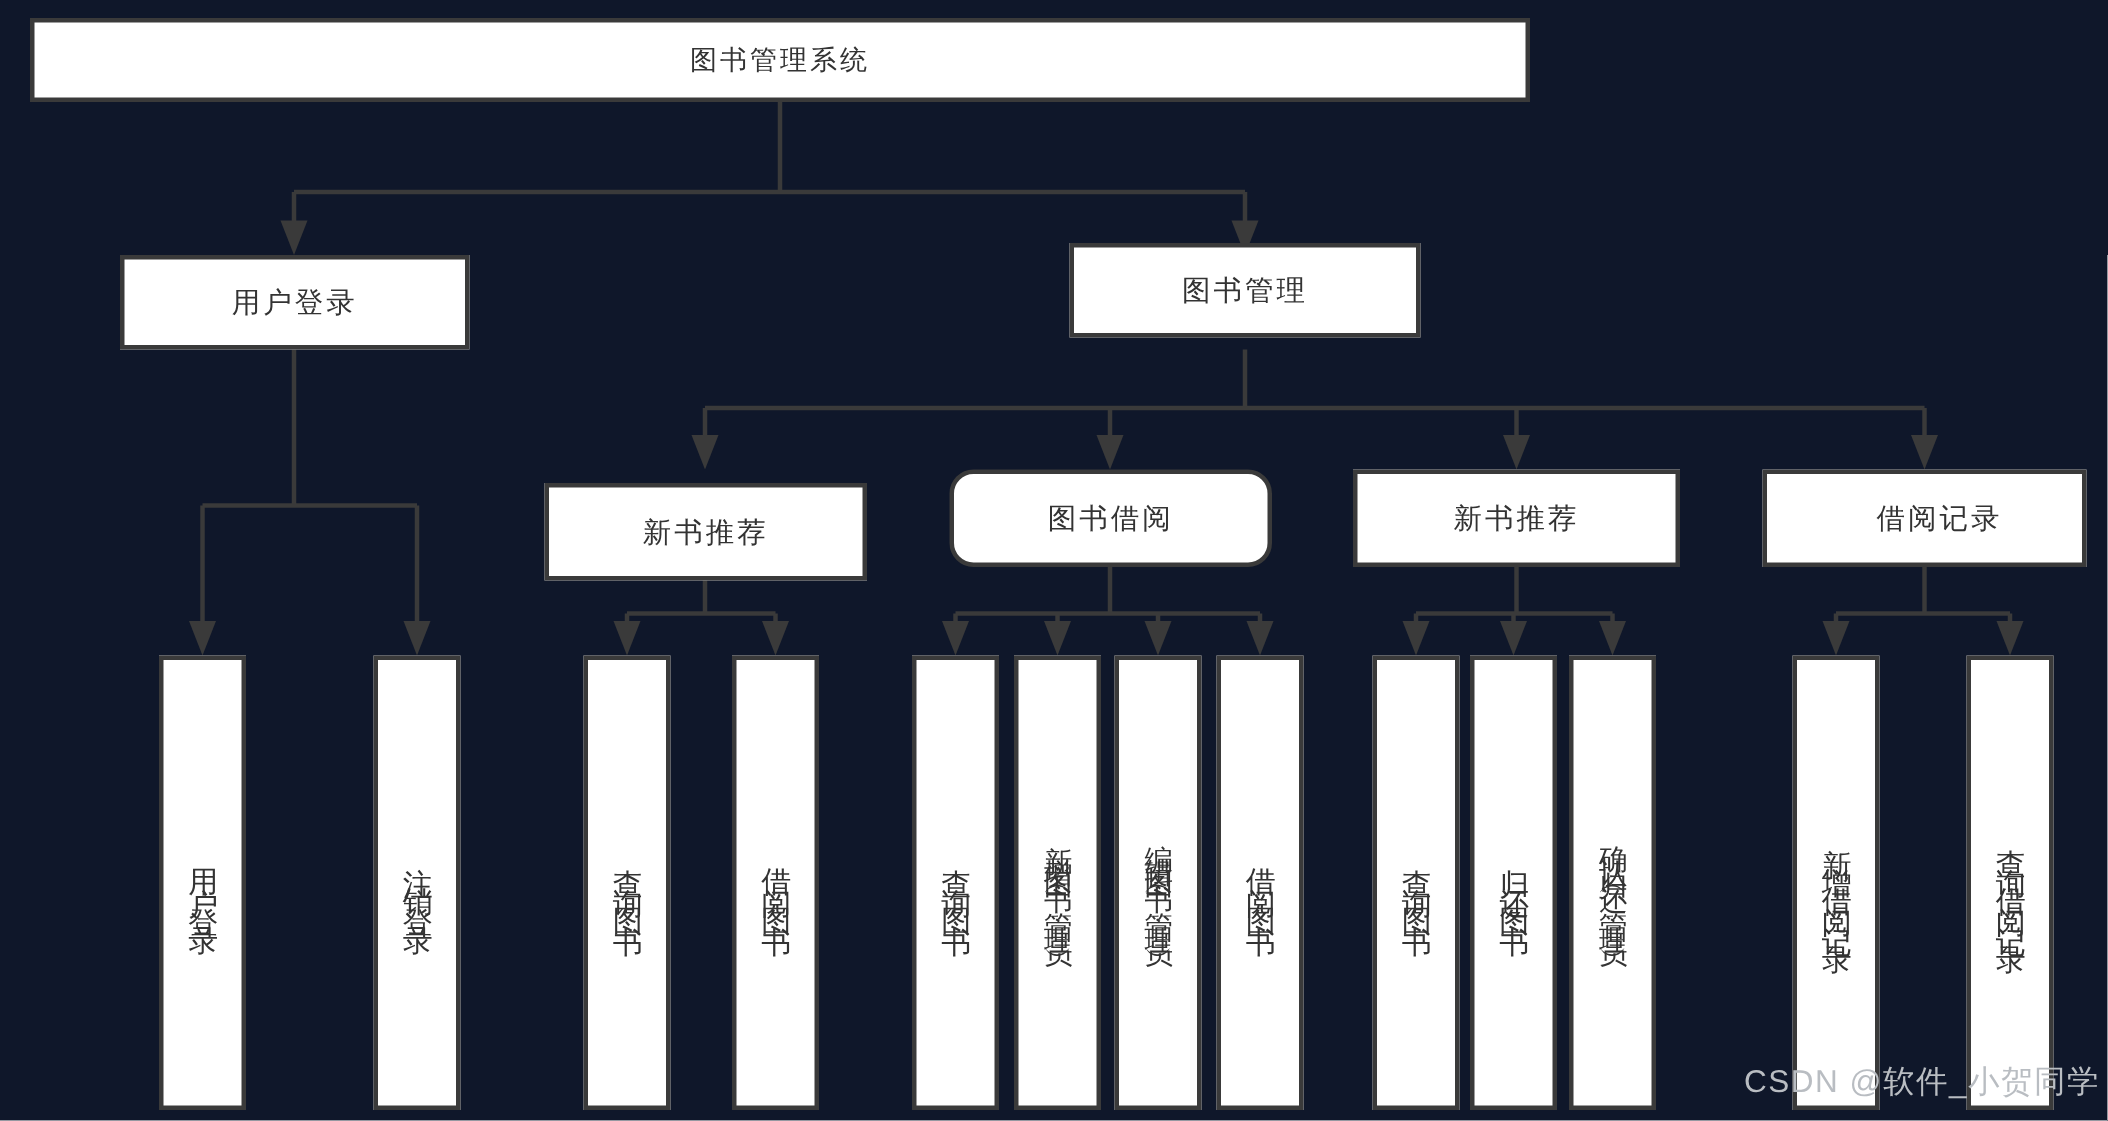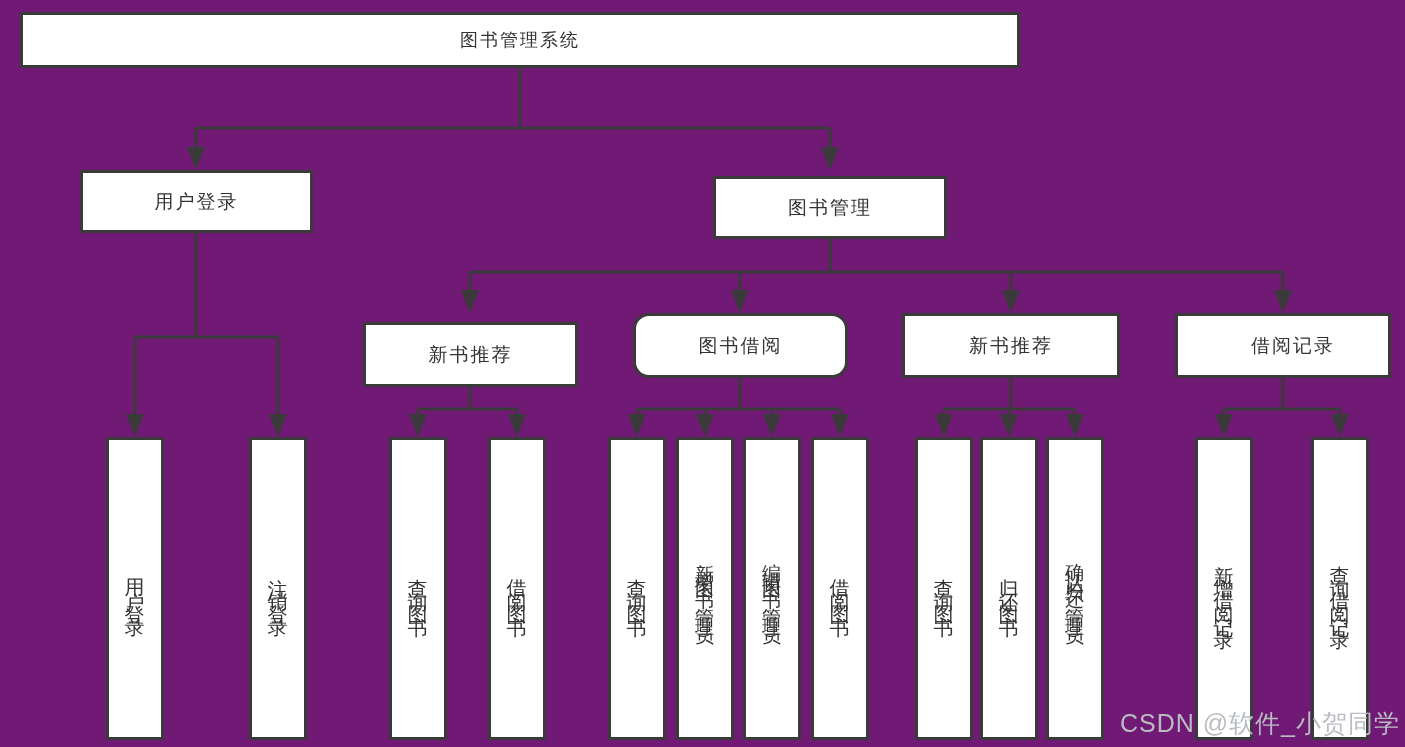--- a/index.html
+++ b/index.html
@@ -1,47 +1,47 @@
 <!DOCTYPE html>
 <html><head>
 <meta charset="utf-8">
 <style>
   html,body{margin:0;padding:0;background:#ffffff;}
   #stage{
-    position:relative;width:1405px;height:747px;background:#701a75;overflow:hidden;
+    position:relative;width:1405px;height:747px;background:#0f172a;overflow:hidden;
     font-family:"Liberation Sans","DejaVu Sans",sans-serif;color:#333333;
   }
   #connectors{position:absolute;left:0;top:0;width:1405px;height:747px;z-index:1;}
   .box{
     position:absolute;box-sizing:border-box;background:#ffffff;
     border:3px solid #3a3a3a;z-index:2;
     display:flex;align-items:center;justify-content:center;
   }
   .hlabel{font-size:19px;letter-spacing:2px;color:#333333;}
   .n-root{left:20px;top:12px;width:1000px;height:56px;font-size:18px;}
   .n-login{left:80px;top:170px;width:233px;height:63px;}
-  .n-mgmt{left:713px;top:176px;width:234px;height:63px;}
+  .n-mgmt{left:713px;top:162px;width:234px;height:63px;}
   .n-rec{left:363px;top:322px;width:215px;height:65px;}
   .n-bor{left:633px;top:313px;width:215px;height:65px;border-radius:16px;}
   .n-cur{left:902px;top:313px;width:218px;height:65px;}
   .n-his{left:1175px;top:313px;width:216px;height:65px;padding-left:20px;}
   .leaf{top:437px;width:58px;height:303px;}
   .vtext{
     writing-mode:vertical-rl;text-orientation:mixed;
     font-size:20px;letter-spacing:13px;line-height:1;
     white-space:nowrap;color:#333333;
   }
   .leaf.long .vtext{font-size:19px;letter-spacing:9px;}
   .l1{left:106px}.l2{left:249px}.l3{left:389px}.l4{left:488px}
   .l5{left:608px}.l6{left:676px}.l7{left:743px}.l8{left:811px}
   .l9{left:915px}.l10{left:980px}.l11{left:1046px}
   .l12{left:1195px}.l13{left:1311px}
   .watermark{
     position:absolute;top:707px;right:5px;z-index:5;
-    font-size:25px;color:#b9bdc2;letter-spacing:1px;
+    font-size:21px;color:#b9bdc2;letter-spacing:1px;
   }
 </style>
 </head>
 <body>
 
 <div id="stage">
 
   <svg id="connectors" width="1405" height="747" viewBox="0 0 1405 747" xmlns="http://www.w3.org/2000/svg">
     <g stroke="#3a3a3a" stroke-width="3" fill="none">
       <path d="M520 68 V128 M196 128 H830 M196 128 V152 M830 128 V152"></path>

